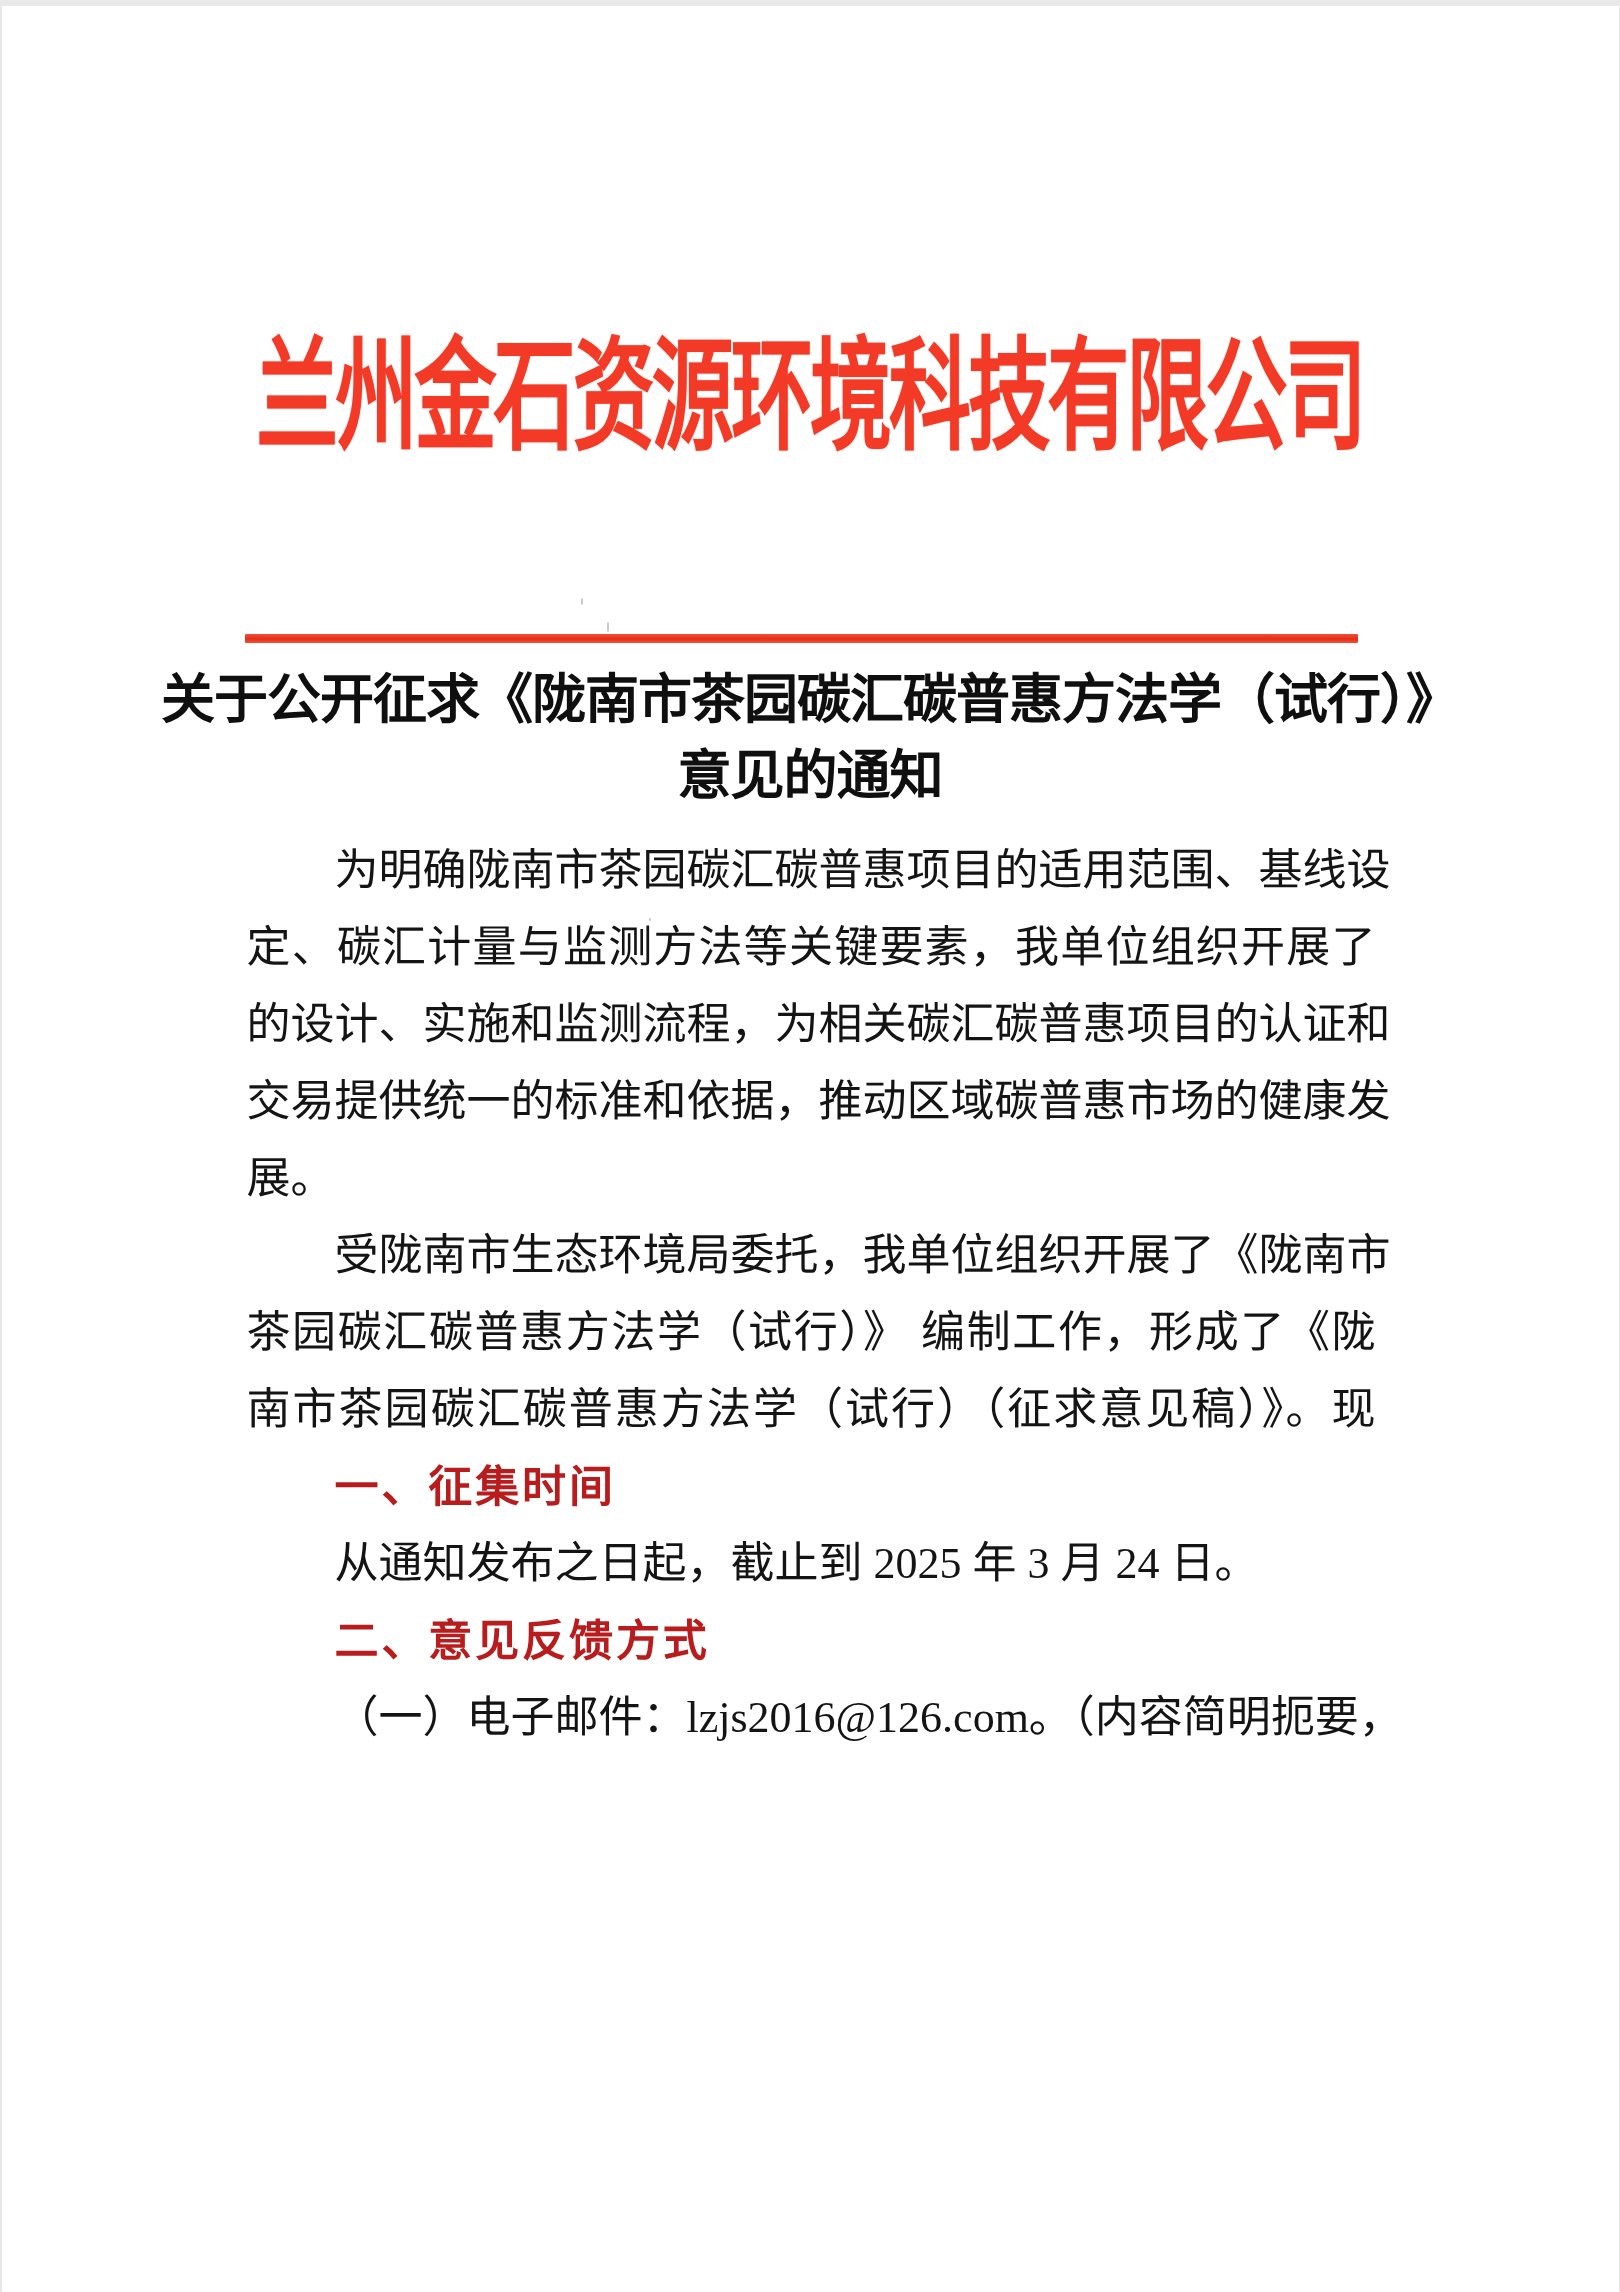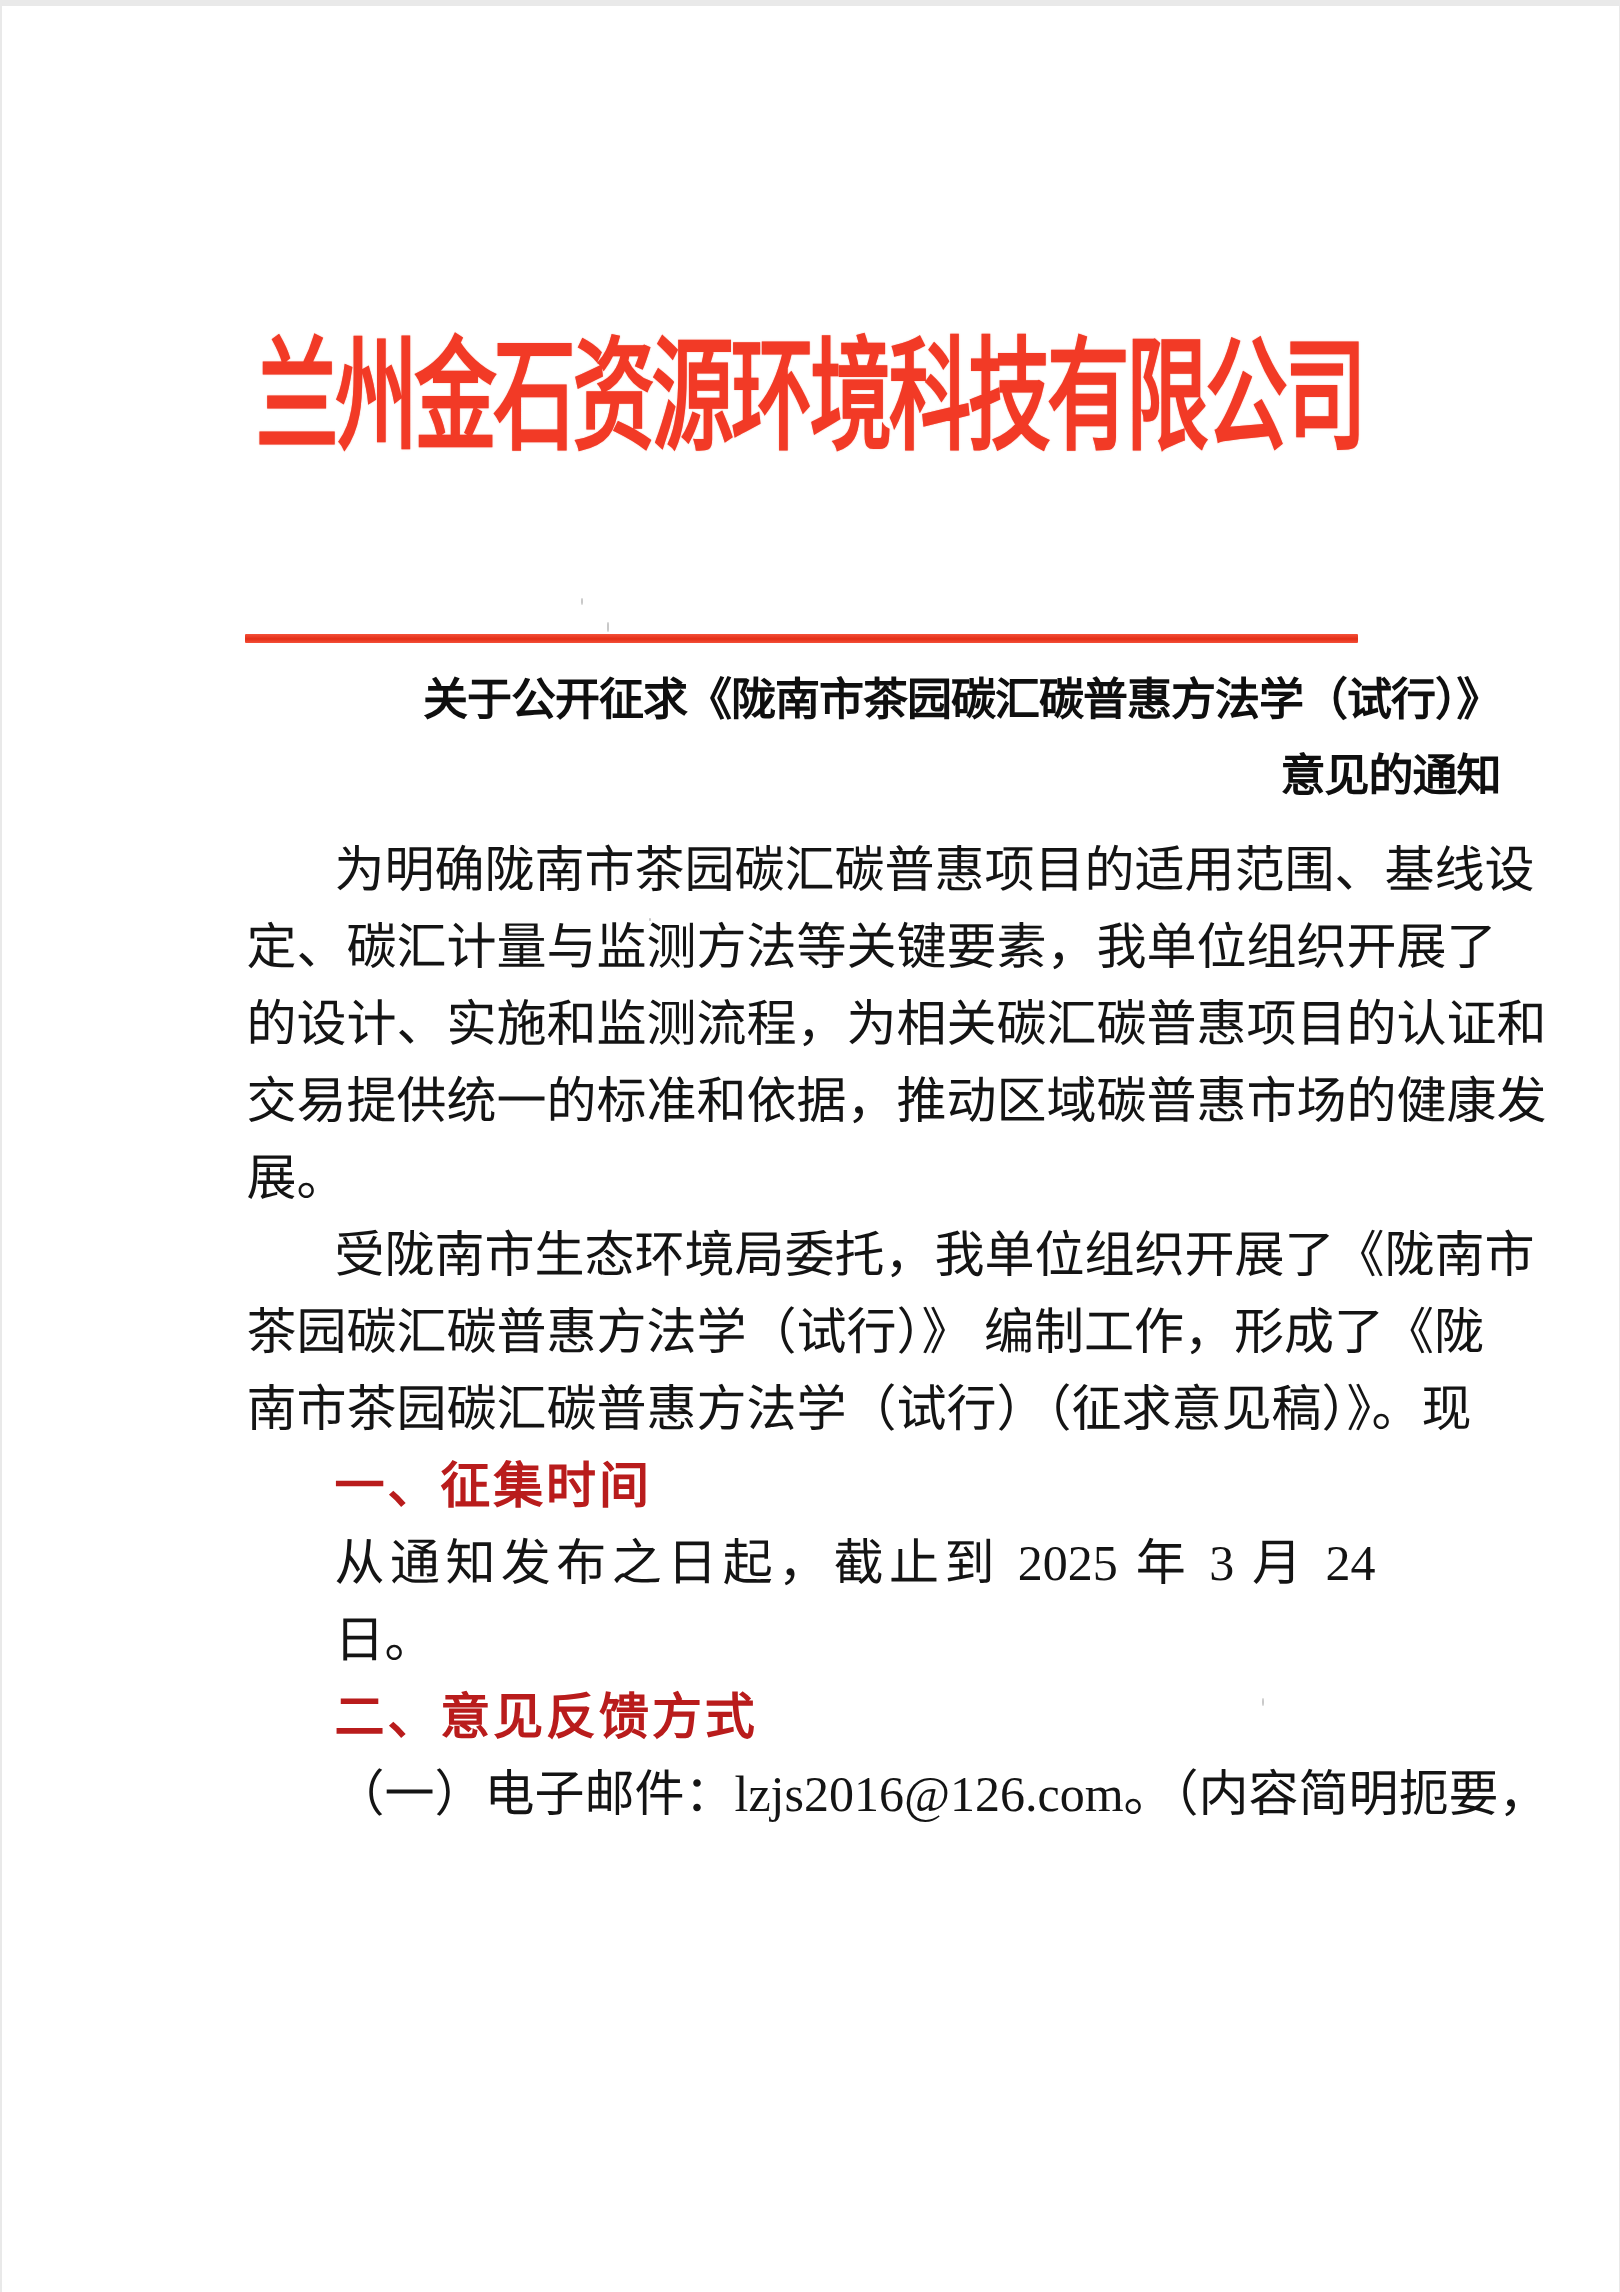--- a/index.html
+++ b/index.html
@@ -42,36 +42,36 @@
     background: linear-gradient(#f4503a, #e42e16 55%, #f4503a);
     border-radius: 1px;
   }
 
   
   .title-block {
     position: absolute;
     left: 118px;
     right: 118px;
     top: 656px;
-    text-align: right;
+    text-align: center;
     font-weight: 700;
-    font-size: 45px;
+    font-size: 54px;
     line-height: 76px;
     letter-spacing: -1px;
     color: #0f0f0f;
     white-space: nowrap;
   }
 
   
   .body-block {
     position: absolute;
     left: 245px;
     top: 826px;
     width: 1129px;
-    font-size: 50px;
+    font-size: 44px;
     line-height: 77px;
     color: #141414;
   }
   .line {
     text-align: justify;
     text-align-last: justify;
     white-space: nowrap;
   }
   .line.endline {
     text-align-last: left;

